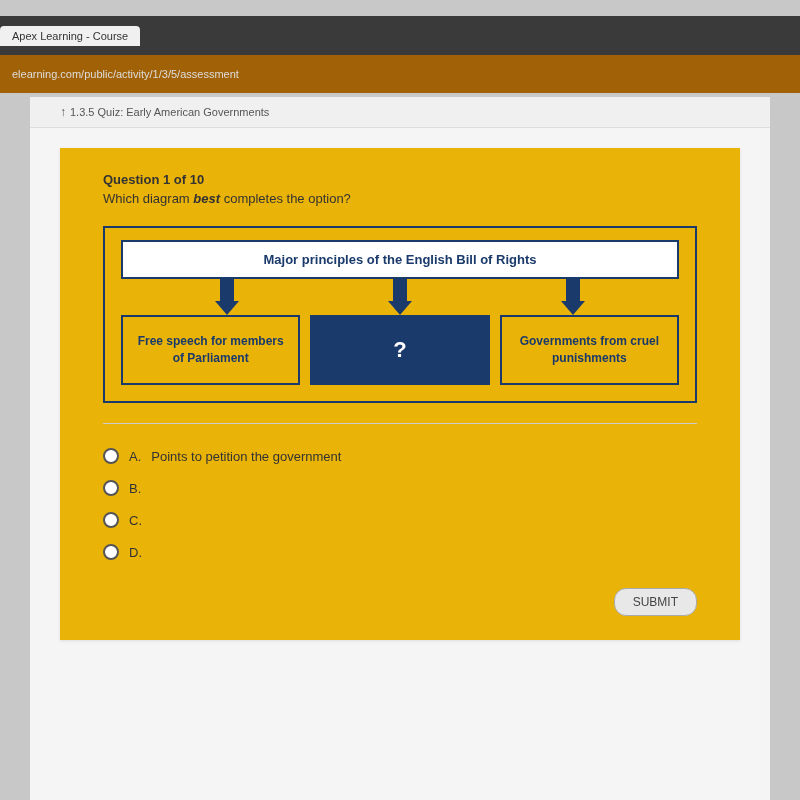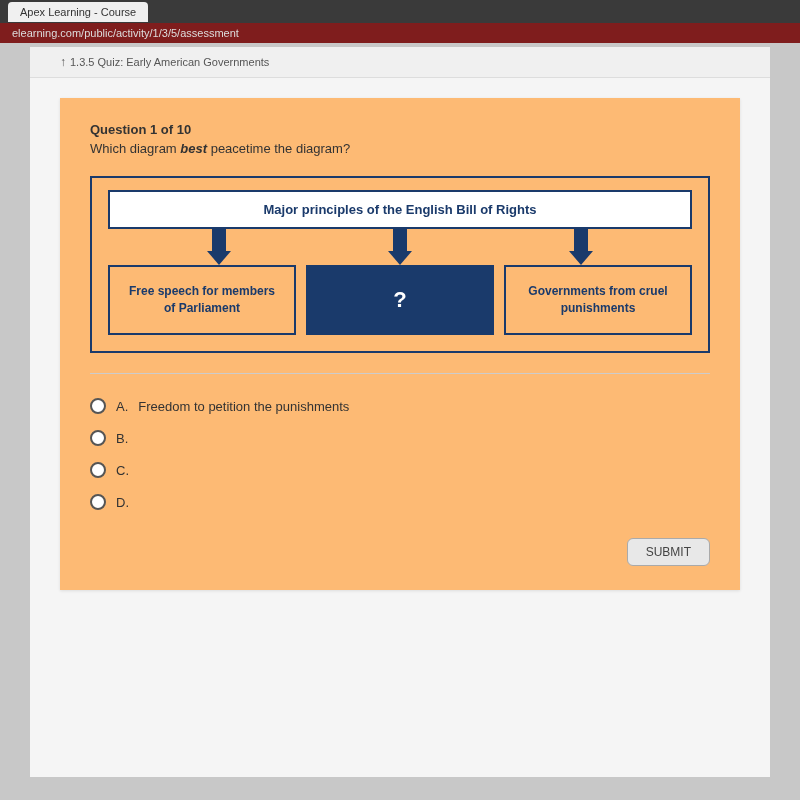--- a/index.html
+++ b/index.html
@@ -9,39 +9,40 @@
       font-family: Arial, sans-serif;
       width: 800px;
       height: 800px;
       overflow: hidden;
       position: relative;
     }
 
     
     .browser-bar {
       background: #3a3a3a;
-      height: 23px;
-      display: flex;
-      align-items: center;
-      padding: 0 8px;
+      height: 39px;
+      display: flex;
+      align-items: center;
+      padding: 0 0;
       gap: 6px;
+      margin-top: 16px;
     }
 
     .browser-tab {
       background: #f0f0f0;
       border-radius: 4px 4px 0 0;
       padding: 4px 12px;
       font-size: 11px;
       color: #333;
       white-space: nowrap;
     }
 
     .address-bar {
-      background: #7f1d1d;
-      height: 20px;
+      background: #a16207;
+      height: 38px;
       display: flex;
       align-items: center;
       padding: 0 12px;
       font-size: 11px;
       color: #ddd;
     }
 
     .page-content {
       background: #f5f5f5;
       margin: 4px 30px;
@@ -59,23 +60,23 @@
       display: flex;
       align-items: center;
       gap: 4px;
     }
 
     .breadcrumb-bar .arrow {
       font-size: 12px;
     }
 
     .quiz-container {
-      background: #fdba74;
+      background: #eab308;
       margin: 20px 30px;
-      padding: 24px 30px;
+      padding: 24px 43px;
       box-shadow: 0 1px 3px rgba(0,0,0,0.1);
     }
 
     .question-label {
       font-size: 13px;
       color: #333;
       font-weight: bold;
       margin-bottom: 4px;
     }
 
@@ -203,21 +204,21 @@
       margin-top: 20px;
     }
 
     .submit-btn {
       background: #e8e8e8;
       border: 1px solid #aaa;
       padding: 6px 18px;
       font-size: 12px;
       color: #444;
       cursor: pointer;
-      border-radius: 6px;
+      border-radius: 12px;
     }
   </style>
 </head>
 <body>
 
 <div class="browser-bar">
   <span class="browser-tab">Apex Learning - Course</span>
 </div>
 <div class="address-bar">
   <span>elearning.com/public/activity/1/3/5/assessment</span>
@@ -228,21 +229,21 @@
   <div class="breadcrumb-bar">
     <span class="arrow">↑</span>
     <span>1.3.5 Quiz: Early American Governments</span>
   </div>
 
   <div class="quiz-container">
 
     <div class="question-label">Question 1 of 10</div>
 
     <div class="question-text">
-      <span>Which diagram </span><em>best</em><span> peacetime the diagram?</span>
+      <span>Which diagram </span><em>best</em><span> completes the option?</span>
     </div>
 
     <div class="diagram">
       <div class="diagram-title-box">Major principles of the English Bill of Rights</div>
 
       <div class="arrows-row">
         <div class="arrow-down">
           <div class="arrow-shaft"></div>
           <div class="arrow-head"></div>
         </div>
@@ -262,21 +263,21 @@
         <div class="diagram-box">Governments from cruel punishments</div>
       </div>
     </div>
 
     <hr class="divider">
 
     <div>
       <div class="answer-option">
         <div class="radio-circle"></div>
         <span>A.</span>
-        <span>Freedom to petition the punishments</span>
+        <span>Points to petition the government</span>
       </div>
       <div class="answer-option">
         <div class="radio-circle"></div>
         <span>B.</span>
       </div>
       <div class="answer-option">
         <div class="radio-circle"></div>
         <span>C.</span>
       </div>
       <div class="answer-option">

